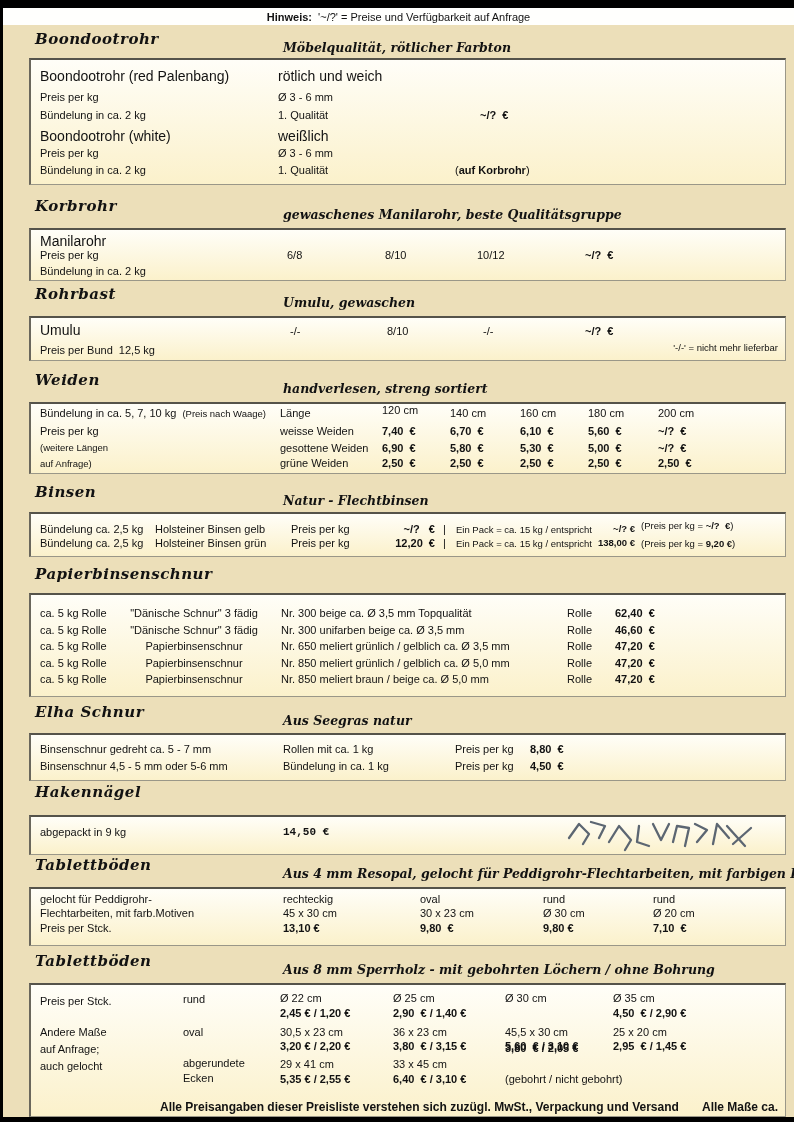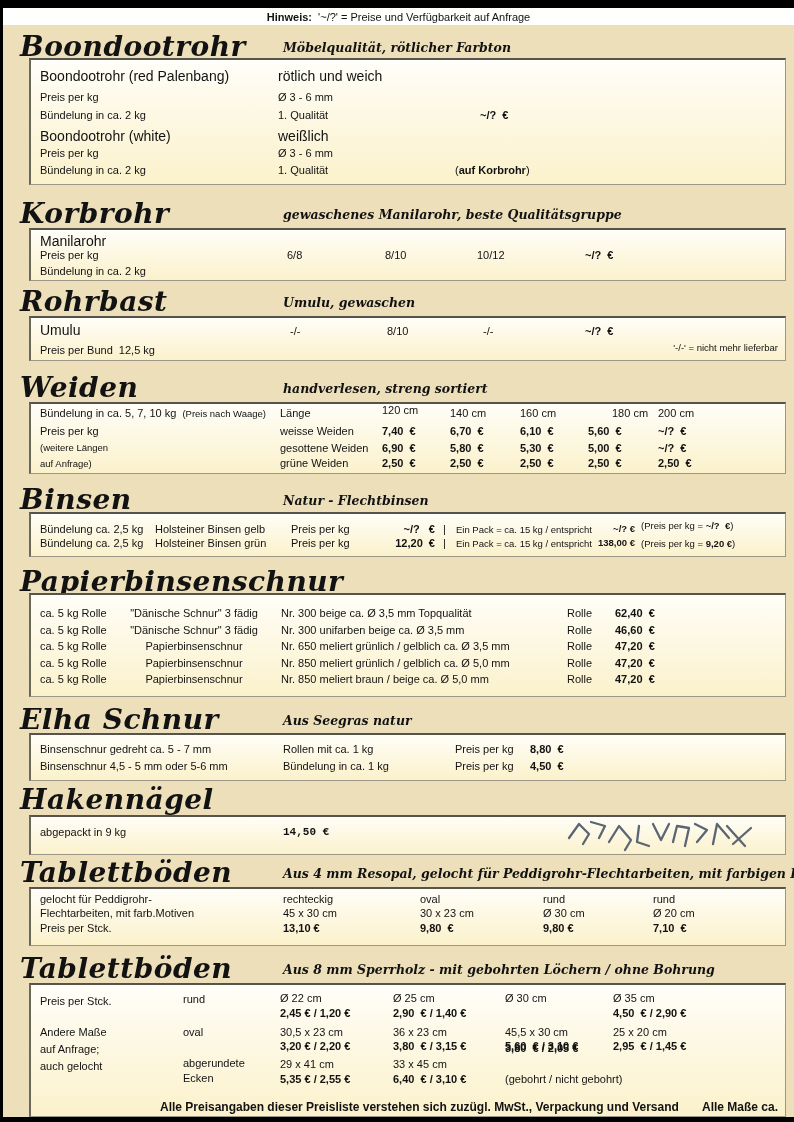--- a/index.html
+++ b/index.html
@@ -5,22 +5,22 @@
   html,body{margin:0;padding:0;background:#000;}
   #page{position:relative;width:794px;height:1122px;background:#ecdfb9;overflow:hidden;
         font-family:"Liberation Sans",sans-serif;color:#121212;}
   .bar{position:absolute;background:#000;}
   .strip{position:absolute;left:3px;top:8px;width:791px;height:17px;background:#fffffd;
          font-size:11px;display:flex;align-items:center;justify-content:center;white-space:pre;}
   .box{position:absolute;left:29px;width:757px;
        background:linear-gradient(180deg,#fffef8 0%,#fbf1cb 100%);
        border-top:2px solid #55534a;border-left:2px solid #6a675c;
        border-right:1px solid #9a9788;border-bottom:1px solid #9a9788;box-sizing:border-box;}
-  .title{position:absolute;left:20px;font-family:"DejaVu Serif",serif;font-style:italic;
-         font-weight:600;font-size:28px;letter-spacing:.5px;white-space:pre;}
+  .title{position:absolute;left:35px;font-family:"DejaVu Serif",serif;font-style:italic;
+         font-weight:600;font-size:15px;letter-spacing:.5px;white-space:pre;}
   .subtitle{position:absolute;left:283px;font-family:"DejaVu Serif",serif;font-style:italic;
          font-weight:600;font-size:12.5px;white-space:pre;}
   .cell{position:absolute;font-size:11px;white-space:pre;line-height:1.15;}
   .t14{font-size:14px;}
   .t9{font-size:9.5px;}
   .b{font-weight:bold;}
   .ra{text-align:right;}
   .small-in{font-size:9.5px;margin-left:6px;}
 </style>
 </head>
@@ -80,21 +80,21 @@
 
   <div class="title" style="top:371px;">Weiden</div>
   <div class="subtitle" style="top:381px;">handverlesen, streng sortiert</div>
   <div class="box" style="top:402px;height:72px;"></div>
 
   <div class="cell" style="left:40px;top:407px;"><span>Bündelung in ca. 5, 7, 10 kg</span><span class="small-in">(Preis nach Waage)</span></div>
   <div class="cell" style="left:280px;top:407px;">Länge</div>
   <div class="cell" style="left:382px;top:404px;">120 cm</div>
   <div class="cell" style="left:450px;top:407px;">140 cm</div>
   <div class="cell" style="left:520px;top:407px;">160 cm</div>
-  <div class="cell" style="left:588px;top:407px;margin-left:24px;">180 cm</div>
+  <div class="cell" style="left:588px;top:407px;">180 cm</div>
   <div class="cell" style="left:658px;top:407px;">200 cm</div>
 
   <div class="cell" style="left:40px;top:425px;">Preis per kg</div>
   <div class="cell" style="left:280px;top:425px;">weisse Weiden</div>
   <div class="cell b" style="left:382px;top:425px;">7,40  €</div>
   <div class="cell b" style="left:450px;top:425px;">6,70  €</div>
   <div class="cell b" style="left:520px;top:425px;">6,10  €</div>
   <div class="cell b" style="left:588px;top:425px;">5,60  €</div>
   <div class="cell b" style="left:658px;top:425px;">~/?  €</div>
 

